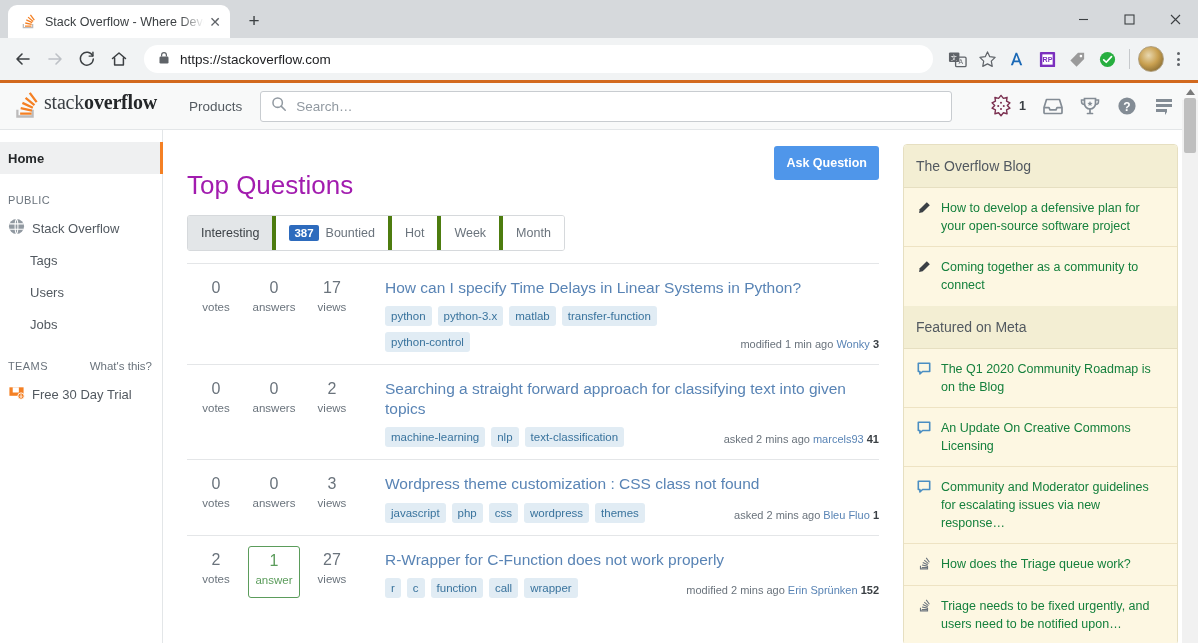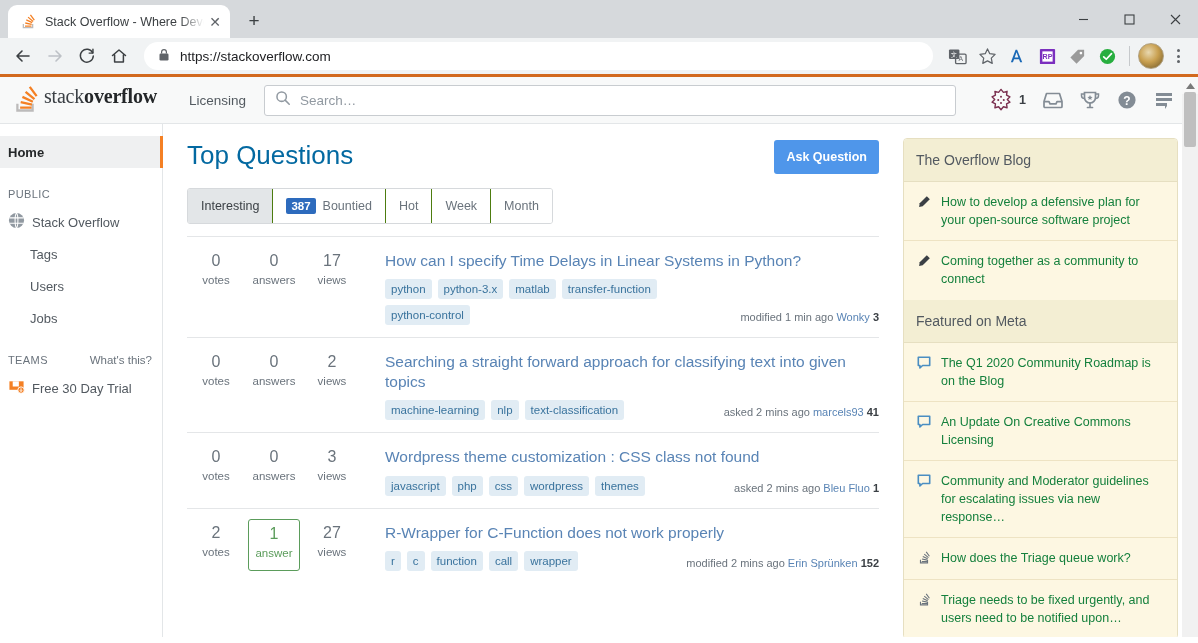--- a/index.html
+++ b/index.html
@@ -35,21 +35,21 @@
     display: flex; align-items: center; justify-content: center;
     color: #3c4043; font-size: 19px; font-weight: 300;
   }
   .win-controls { position: absolute; right: 0; top: 0; height: 38px; display: flex; }
   .win-btn {
     width: 46px; height: 38px; display: flex;
     align-items: center; justify-content: center; color: #3c4043;
   }
 
   .toolbar {
-    height: 36px; background: #f1f3f4; display: flex; align-items: center;
+    height: 42px; background: #f1f3f4; display: flex; align-items: center;
     padding: 0 8px; gap: 2px;
   }
   .tb-icon {
     width: 30px; height: 30px; border-radius: 50%;
     display: flex; align-items: center; justify-content: center;
     color: #5f6368; flex: none;
   }
   .tb-icon.disabled { color: #bdc1c6; }
   .omnibox {
     flex: 1; height: 28px; background: #fff; border-radius: 14px;
@@ -108,30 +108,30 @@
   .side-whats { font-size: 11.5px; color: #6a737c; letter-spacing: 0; }
   .side-row {
     height: 32px; display: flex; align-items: center; gap: 7px;
     padding-left: 8px; font-size: 13px; color: #525960;
   }
   .side-row.indent { padding-left: 30px; }
 
   
   .main { flex: 1; min-width: 0; padding: 0 14px 0 24px; }
   .main-head { display: flex; align-items: flex-start; padding-top: 16px; }
-  .page-title { font-size: 26px; font-weight: 400; color: #0369a1; flex: 1; }
+  .page-title { font-size: 26px; font-weight: 400; color: #a21caf; flex: 1; margin-top: 24px; }
   .ask-btn {
     background: #4f96ea; color: #fff; font-size: 12.5px; font-weight: 700;
     border-radius: 3px; padding: 10px 12px; white-space: nowrap;
   }
   .tabs-row { display: flex; justify-content: flex-start; margin-top: 14px; }
   .tabs { display: flex; border: 1px solid #d6d9dc; border-radius: 3px; overflow: hidden; }
   .tab-btn {
     font-size: 12.5px; color: #6a737c; padding: 9px 13px;
-    border-left: 1px solid #4d7c0f; display: flex; align-items: center; gap: 7px;
+    border-left: 4px solid #4d7c0f; display: flex; align-items: center; gap: 7px;
     background: #fff;
   }
   .tab-btn:first-child { border-left: none; }
   .tab-btn.active { background: #e3e6e8; color: #3b4045; }
   .tab-badge {
     background: #2d6bbd; color: #fff; font-size: 11.5px; font-weight: 700;
     padding: 2px 5px; border-radius: 2px;
   }
 
   .q-list { margin-top: 12px; }
@@ -303,21 +303,21 @@
 <div class="page">
 
   <div class="so-header">
     <div class="so-logo">
       <svg width="26" height="30" viewBox="0 0 32 37">
         <path d="M24 30v-6.8h2.8V33H5.2v-9.8H8V30z" fill="#bcbbbb"></path>
         <path d="M10.4 22.6l13.9 2.9.6-2.8-13.9-2.9zm1.8-6.7l12.9 6 1.2-2.6-12.9-6zm3.6-6.4L26.8 18.6l1.8-2.2L17.6 7.3zM23 1.4l-2.3 1.7 8.5 11.5 2.3-1.7zM10 29.2h14.1v-2.8H10z" fill="#f48024"></path>
       </svg>
       <span class="so-logo-text"><span>stack</span><b>overflow</b></span>
     </div>
-    <div class="so-nav-item">Licensing</div>
+    <div class="so-nav-item">Products</div>
     <div class="so-search">
       <span>
         <svg width="16" height="16" viewBox="0 0 18 18">
             <circle cx="7.5" cy="7.5" r="5.3" fill="none" stroke="#9199a1" stroke-width="1.7"></circle>
             <path d="M11.4 11.4L16 16" stroke="#9199a1" stroke-width="1.7" stroke-linecap="round"></path>
           </svg>
       </span>
       <span class="so-search-ph">Search…</span>
     </div>
     <div class="so-icons">

